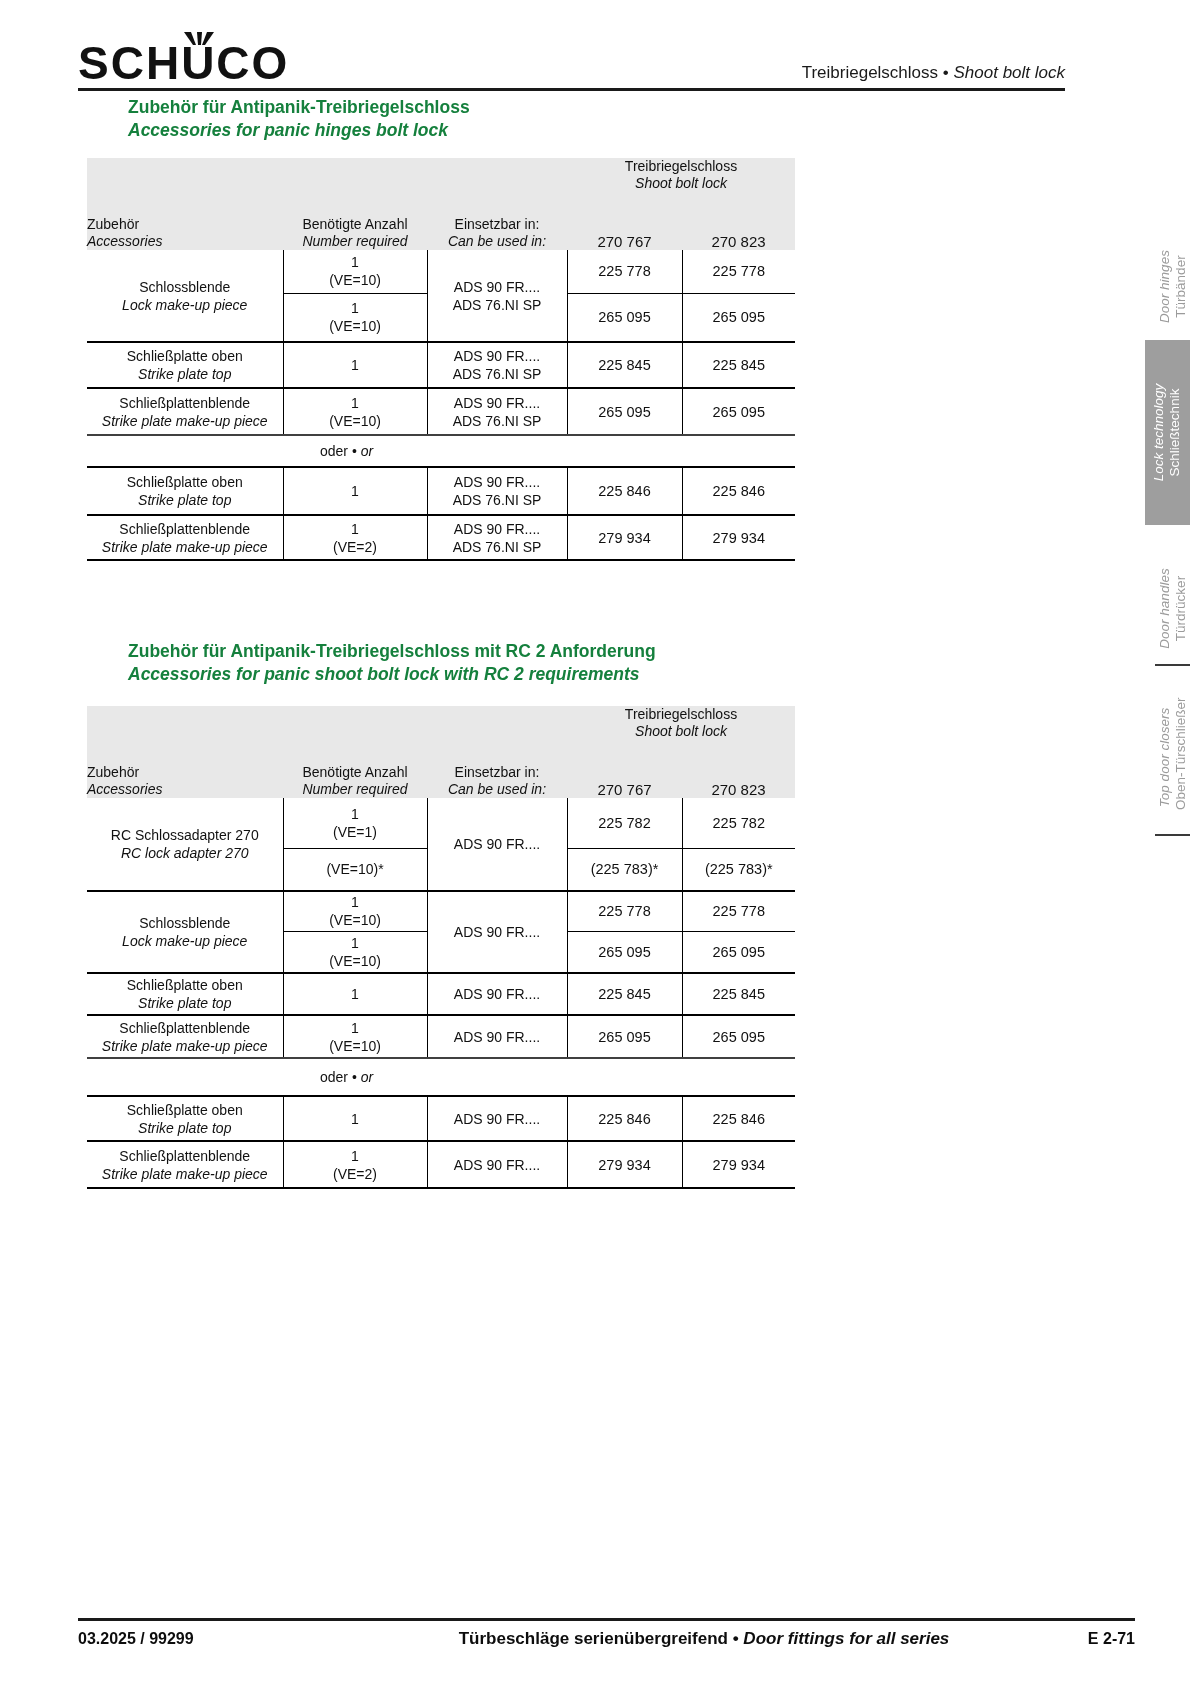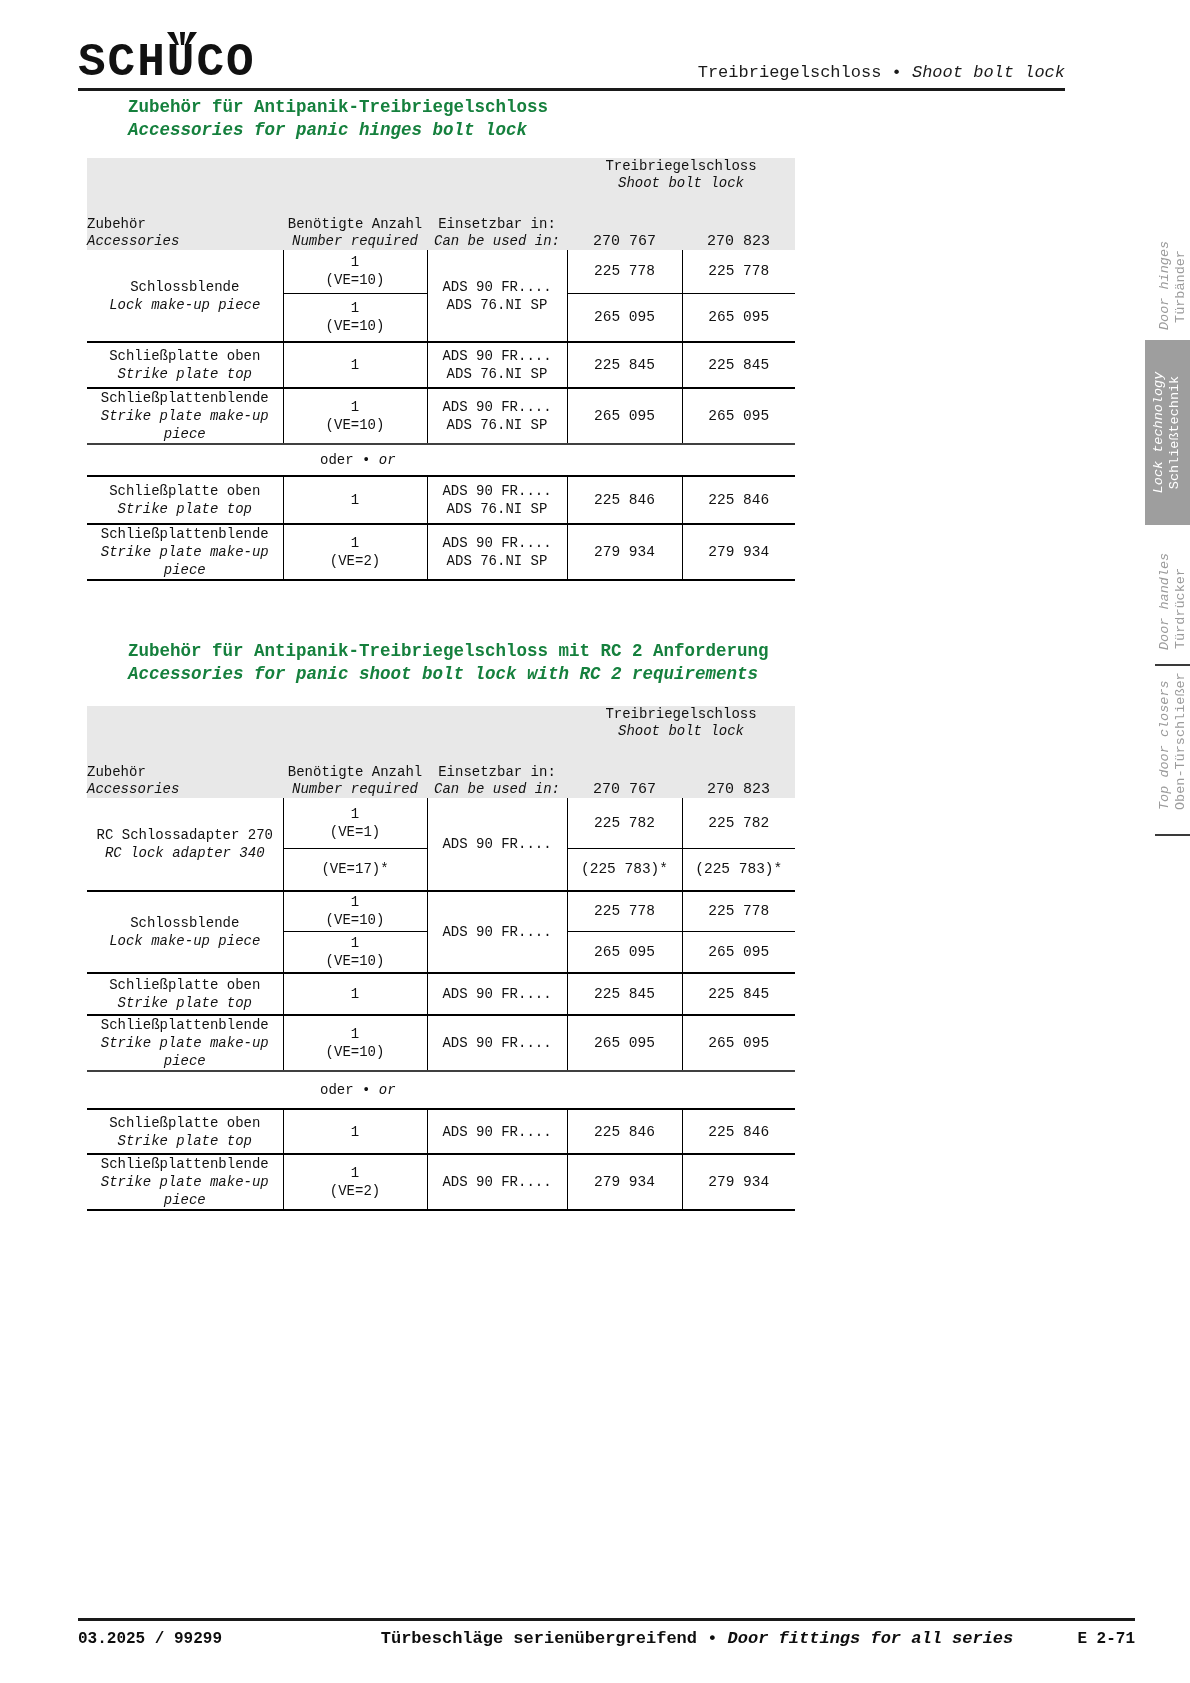--- a/index.html
+++ b/index.html
@@ -1,18 +1,18 @@
 <!DOCTYPE html>
 <html><head>
 <meta charset="utf-8">
 <style>
   html,body { margin:0; padding:0; background:#fff; }
   .page {
     position:relative; width:1190px; height:1683px; background:#fff;
-    font-family:Liberation Mono, monospace; color:#111; overflow:hidden;
+    font-family:Liberation Sans, sans-serif; color:#111; overflow:hidden;
   }
   .abs { position:absolute; }
 
   
   .logo { left:78px; top:44px; font-size:46px; font-weight:bold; letter-spacing:2px;
           line-height:38px; color:#111; white-space:nowrap; }
   .logo-u { position:relative; display:inline-block; }
   .crown { position:absolute; left:50%; top:-12px; transform:translateX(-50%); }
   .header-title { right:125px; top:63px; font-size:17px; color:#1a1a1a; white-space:nowrap; }
   .hrule { background:#1a1a1a; height:3px; }
@@ -49,21 +49,21 @@
   .vtab-inner { transform-origin:0 0; transform:rotate(-90deg) translate(-100%,0);
                 text-align:center; font-size:13.5px; line-height:16px; white-space:nowrap;
                 box-sizing:border-box; }
   .vtab-gray { color:#9b9b9b; }
   .vtab-active { background:#9e9e9e; }
   .vtab-active .vtab-inner { color:#ffffff; padding-top:6px; }
   .side-line { background:#3a3a3a; height:2px; width:35px; left:1155px; }
 
   
   .footer-text { font-weight:bold; font-size:16px; color:#0d0d0d; white-space:nowrap; }
-  .footer-center { font-size:17px; }
+  .footer-center { font-size:17px;margin-left:7px; }
 </style>
 </head>
 <body>
 
 <div class="page">
 
   <div class="abs logo"><span>SCH</span><span class="logo-u"><svg class="crown" width="30" height="13" viewBox="0 0 30 13">
           <polygon points="0,0 7,0 12,13 9,13" fill="#111"></polygon>
           <polygon points="13,0 18,0 17,13 14,13" fill="#111"></polygon>
           <polygon points="23,0 30,0 21,13 18,13" fill="#111"></polygon>
@@ -220,30 +220,30 @@
           <div class="i">Can be used in:</div>
         </th>
         <th class="h-num">270 767</th>
         <th class="h-num">270 823</th>
       </tr>
     </thead>
     <tbody>
       <tr style="height:50px;">
         <td class="name" rowspan="2">
           <span class="de">RC Schlossadapter 270</span>
-          <span class="en i">RC lock adapter 340</span>
+          <span class="en i">RC lock adapter 270</span>
         </td>
         <td class="vl pre div1">1
 (VE=1)</td>
         <td class="vl pre" rowspan="2">ADS 90 FR....</td>
         <td class="vl num div1">225 782</td>
         <td class="vl num div1">225 782</td>
       </tr>
       <tr style="height:43px;">
-        <td class="vl pre">(VE=17)*</td>
+        <td class="vl pre">(VE=10)*</td>
         <td class="vl num">(225 783)*</td>
         <td class="vl num">(225 783)*</td>
       </tr>
       <tr class="top2" style="height:40px;">
         <td class="name" rowspan="2">
           <span class="de">Schlossblende</span>
           <span class="en i">Lock make-up piece</span>
         </td>
         <td class="vl pre div1">1
 (VE=10)</td>

